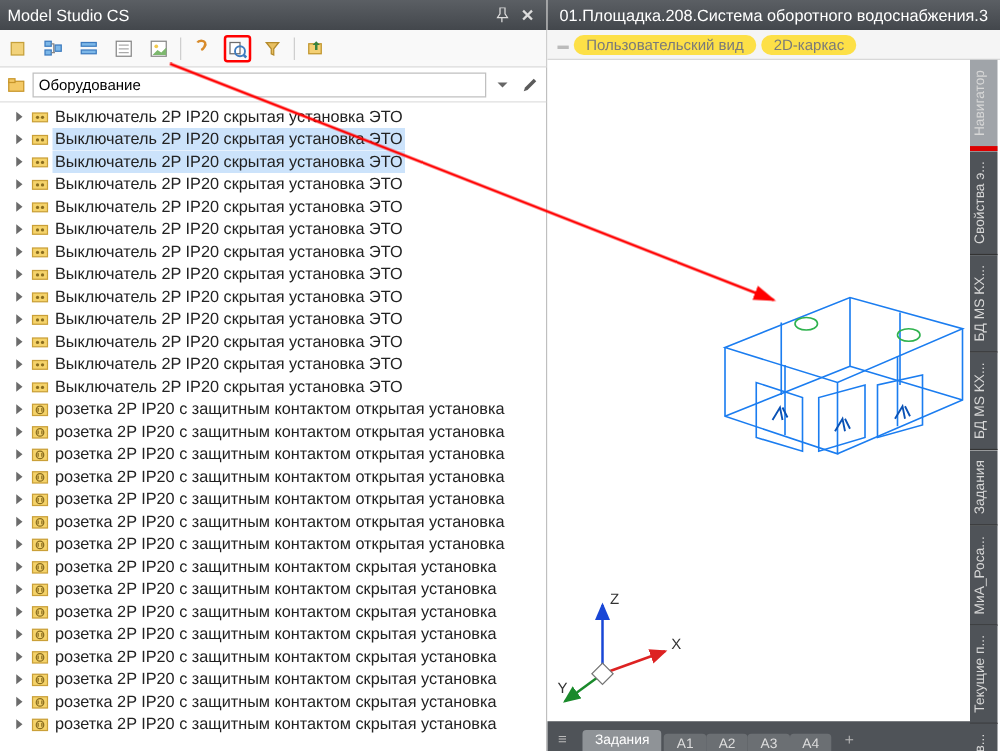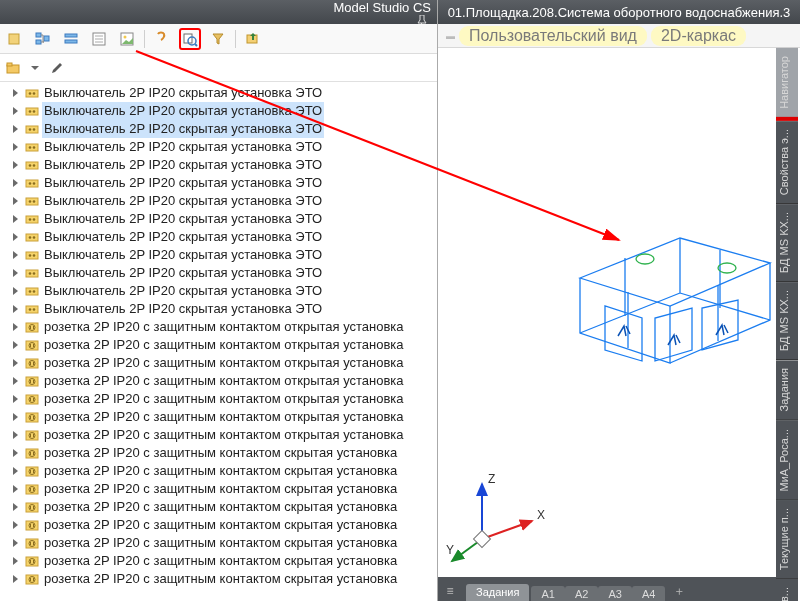--- a/index.html
+++ b/index.html
@@ -20,25 +20,24 @@
     display: flex;
     flex-direction: column;
     background: #fff;
     border-right: 1px solid #aaa;
   }
   .panel-header {
     background: linear-gradient(to bottom,#5b5f64 0%,#43474c 100%);
     color: #fff;
     height: 24px;
     display: flex;
-    align-items: flex-end;
+    align-items: center;
     padding: 0 6px;
     font-size: 13px;
     user-select: none;
-    flex-direction: column;
   }
   .panel-header .title { flex: 1; }
   .panel-header .win-btn {
     width: 18px; height: 16px;
     display: inline-flex; align-items: center; justify-content: center;
     color: #ddd; font-weight: bold; margin-left: 2px; cursor: default;
   }
   .toolbar {
     height: 30px;
     display: flex;
@@ -135,25 +134,25 @@
     white-space:nowrap;
   }
   .right-viewbar {
     height:24px;
     background:#f5f5f5;
     border-bottom:1px solid #d8d8d8;
     padding:0 8px;
     display:flex; align-items:center; gap:4px;
   }
   .pill {
-    background:#fef9c3;
+    background:#fde047;
     color:#7a7a7a;
     border-radius:9px;
     padding: 1px 10px;
-    font-size:16px;
+    font-size:12px;
   }
   .canvas {
     flex:1;
     position:relative;
     background:#fff;
   }
   .right-tabs-strip {
     position:absolute;
     right:2px; top:0;
     width:22px;
@@ -302,20 +301,21 @@
       </span>
   </div>
 
   <div class="filter-row">
     <span class="czicon">
       <svg width="16" height="16">
           <rect x="2" y="5" width="12" height="8" fill="#f4c965" stroke="#c8962a"></rect>
           <rect x="2" y="3" width="5" height="3" fill="#f4c965" stroke="#c8962a"></rect>
         </svg>
     </span>
+    <input type="text" value="Оборудование" style="">
     <span class="czicon">
       <svg width="12" height="12">
           <path d="M2 4l4 4 4-4z" fill="#666"></path>
         </svg>
     </span>
     <span class="pencil">
       <svg width="14" height="14">
           <path d="M2 12l1-3 7-7 2 2-7 7z" fill="#5b5b5b"></path>
         </svg>
     </span>

